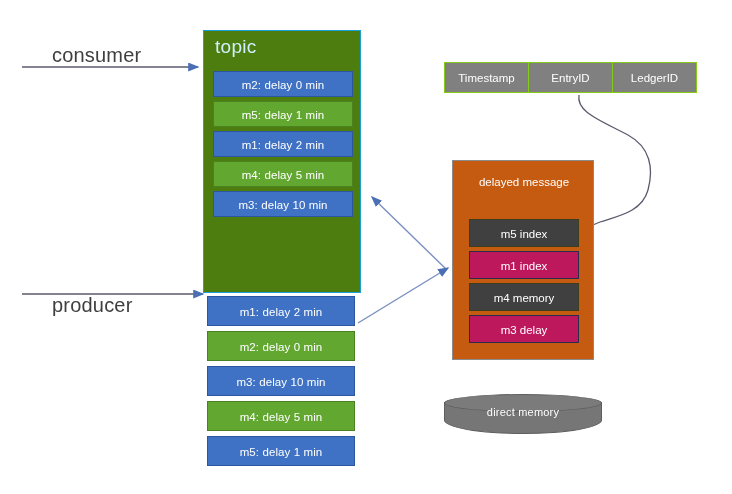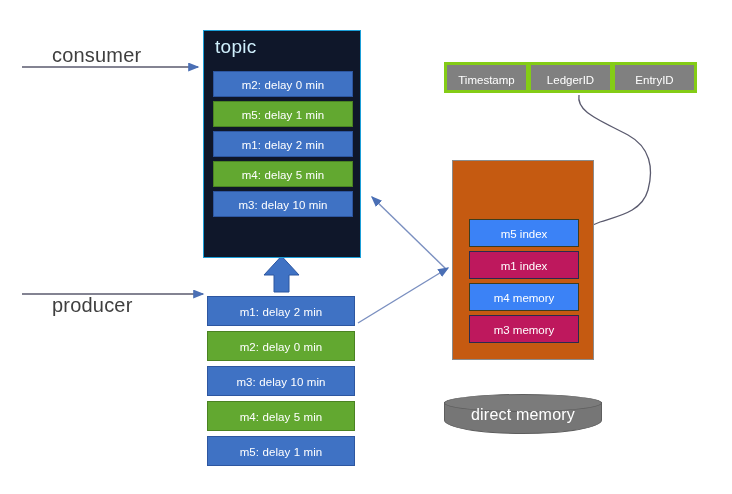--- a/index.html
+++ b/index.html
@@ -34,22 +34,22 @@
   }
   #consumer-label { left: 52px; top: 44px; }
   #producer-label { left: 52px; top: 270px; margin-top: 24px; }
 
   
   #topic-box {
     position: absolute;
     left: 203px;
     top: 30px;
     width: 158px;
-    height: 228px;
-    background: #0f172a;
+    height: 263px;
+    background: #4d7c0f;
     border: 1px solid #1b9fd8;
     box-sizing: border-box;
   }
   #topic-title {
     position: absolute;
     left: 11px;
     top: 5px;
     font-size: 19px;
     color: #cfeffc;
     letter-spacing: 0.3px;
@@ -123,21 +123,21 @@
   .index-block {
     height: 28px;
     line-height: 28px;
     text-align: center;
     font-size: 11.5px;
     color: #ffffff;
     box-sizing: border-box;
     margin-bottom: 4px;
   }
   .index-green {
-    background: #3b82f6;
+    background: #404040;
     border: 1px solid #3d3d1f;
   }
   .index-blue {
     background: #be185d;
     border: 1px solid #2b2b4d;
   }
 
   
   #record-header {
     position: absolute;
@@ -147,21 +147,21 @@
     height: 31px;
   }
   .header-cell {
     width: 85px;
     height: 31px;
     line-height: 31px;
     text-align: center;
     font-size: 11.5px;
     color: #ffffff;
     background: #808080;
-    border: 3px solid #84cc16;
+    border: 1px solid #84cc16;
     box-sizing: border-box;
     margin-right: -1px;
   }
 
   
   #direct-memory {
     position: absolute;
     left: 444px;
     top: 394px;
     width: 158px;
@@ -189,21 +189,21 @@
     border-radius: 50%;
     border: 1px solid #5e5e5e;
     box-sizing: border-box;
   }
   #dm-label {
     position: absolute;
     left: 0;
     top: 12px;
     width: 158px;
     text-align: center;
-    font-size: 16px;
+    font-size: 11px;
     color: #ffffff;
     letter-spacing: 0.2px;
   }
 </style>
 </head>
 <body>
 
 <div id="canvas">
 
   <svg class="svg-layer" viewBox="0 0 732 494">
@@ -248,32 +248,33 @@
   <div id="queue-list">
     <div class="msg-block msg-blue">m1: delay 2 min</div>
     <div class="msg-block msg-green">m2: delay 0 min</div>
     <div class="msg-block msg-blue">m3: delay 10 min</div>
     <div class="msg-block msg-green">m4: delay 5 min</div>
     <div class="msg-block msg-blue">m5: delay 1 min</div>
   </div>
 
   <div id="record-header">
     <div class="header-cell">Timestamp</div>
+    <div class="header-cell">EntryID</div>
     <div class="header-cell">LedgerID</div>
-    <div class="header-cell">EntryID</div>
   </div>
 
   <div id="tracker-box">
     <div id="tracker-title">
+      <div>delayed message</div>
     </div>
     <div id="tracker-index-list">
       <div class="index-block index-green">m5 index</div>
       <div class="index-block index-blue">m1 index</div>
       <div class="index-block index-green">m4 memory</div>
-      <div class="index-block index-blue">m3 memory</div>
+      <div class="index-block index-blue">m3 delay</div>
     </div>
   </div>
 
   <div id="direct-memory">
     <div id="dm-body"></div>
     <div id="dm-top"></div>
     <div id="dm-label">direct memory</div>
   </div>
 
 </div>

